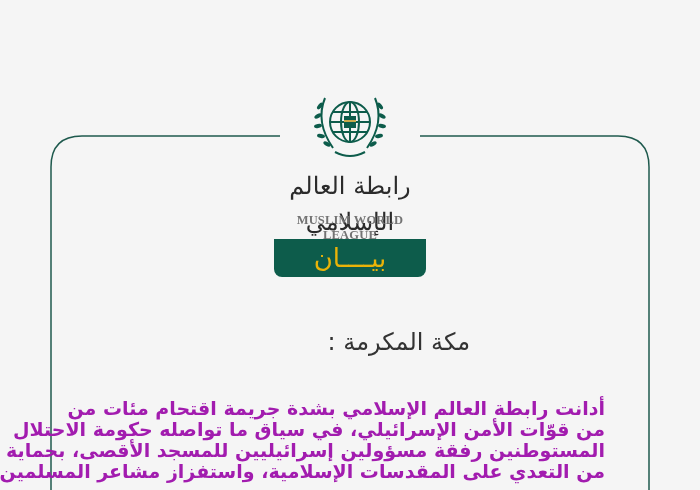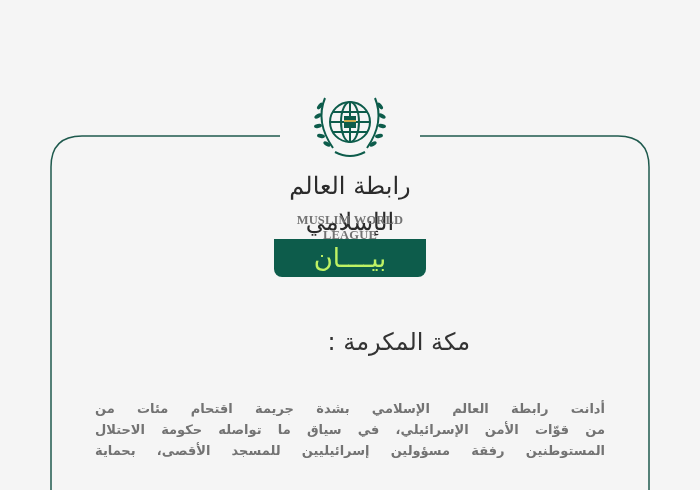--- a/index.html
+++ b/index.html
@@ -19,31 +19,31 @@
     direction: rtl; letter-spacing: -0.5px; line-height: 36px;
   }
   .english-name {
     position: absolute; left: 270px; top: 213px; width: 160px; text-align: center;
     font-family: "Liberation Serif", serif; font-weight: bold; font-size: 12.5px;
     color: #737373; letter-spacing: 0.2px;
   }
   .badge {
     position: absolute; left: 274px; top: 239px; width: 152px; height: 38px;
     background: #0d5c4b; border-radius: 0 0 8px 8px;
-    color: #bef264; text-align: center; line-height: 38px;
+    color: #eab308; text-align: center; line-height: 38px;
     font-size: 26px; direction: rtl;
   }
   .location {
     position: absolute; right: 230px; top: 328px; direction: rtl;
     font-size: 24px; color: #333;
   }
   .body-text {
     position: absolute; left: 95px; width: 510px; top: 398px; direction: rtl;
     text-align: justify; text-align-last: justify;
-    font-size: 13px; line-height: 21px; color: #737373; font-weight: bold;
+    font-size: 19px; line-height: 21px; color: #a21caf; font-weight: bold;
   }
   .body-text .line { display: block; white-space: nowrap; text-align: justify; text-align-last: justify; }
 </style>
 </head>
 <body>
 
 <svg class="frame-svg" width="700" height="490">
   <path d="M 280 136 L 82 136 Q 51 136 51 167 L 51 490" fill="none" stroke="#1f5a4e" stroke-width="1.5"></path>
   <path d="M 420 136 L 618 136 Q 649 136 649 167 L 649 490" fill="none" stroke="#1f5a4e" stroke-width="1.5"></path>
 </svg>
@@ -81,13 +81,14 @@
 <div class="arabic-name">رابطة العالم الإسلامي</div>
 <div class="english-name">MUSLIM WORLD LEAGUE</div>
 <div class="badge">بيــــان</div>
 
 <div class="location">مكة المكرمة :</div>
 
 <div class="body-text">
   <span class="line">أدانت رابطة العالم الإسلامي بشدة جريمة اقتحام مئات من</span>
   <span class="line">من قوّات الأمن الإسرائيلي، في سياق ما تواصله حكومة الاحتلال</span>
   <span class="line">المستوطنين رفقة مسؤولين إسرائيليين للمسجد الأقصى، بحماية</span>
+  <span class="line">من التعدي على المقدسات الإسلامية، واستفزاز مشاعر المسلمين</span>
 </div>
 
 </body></html>

